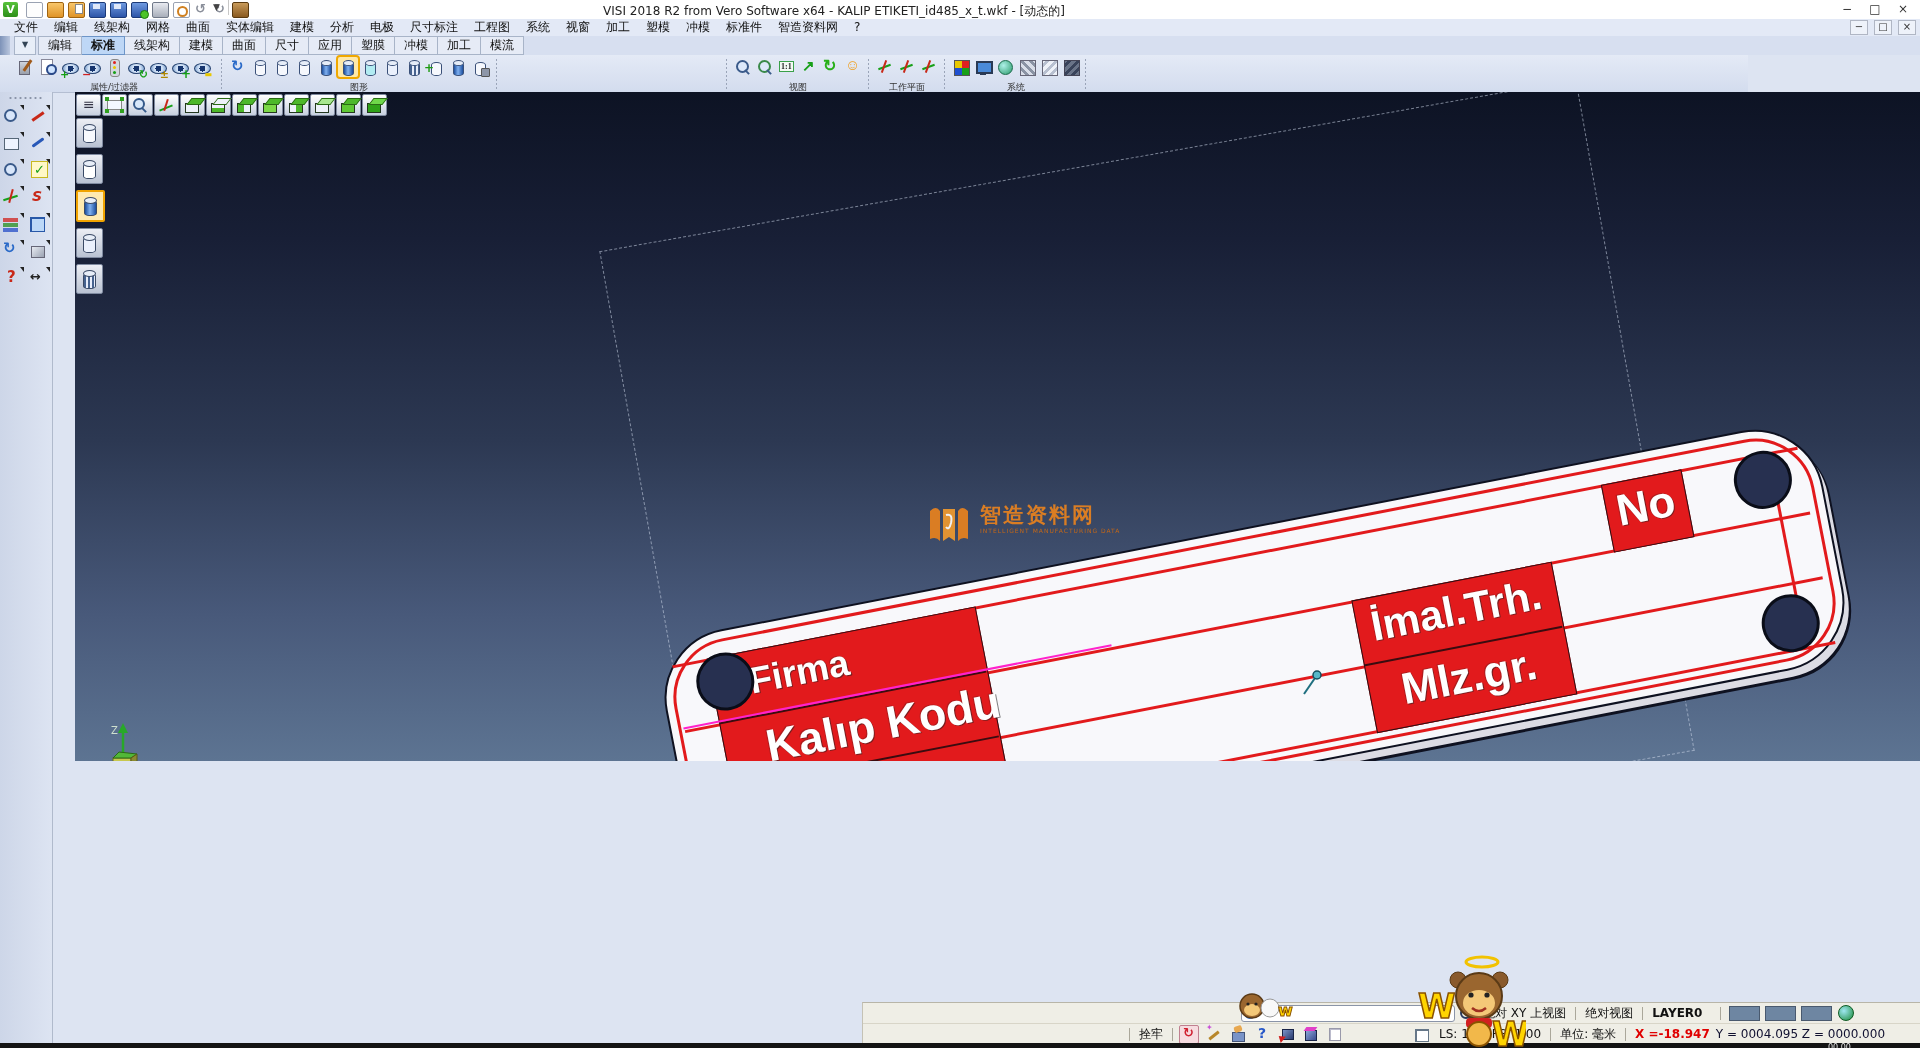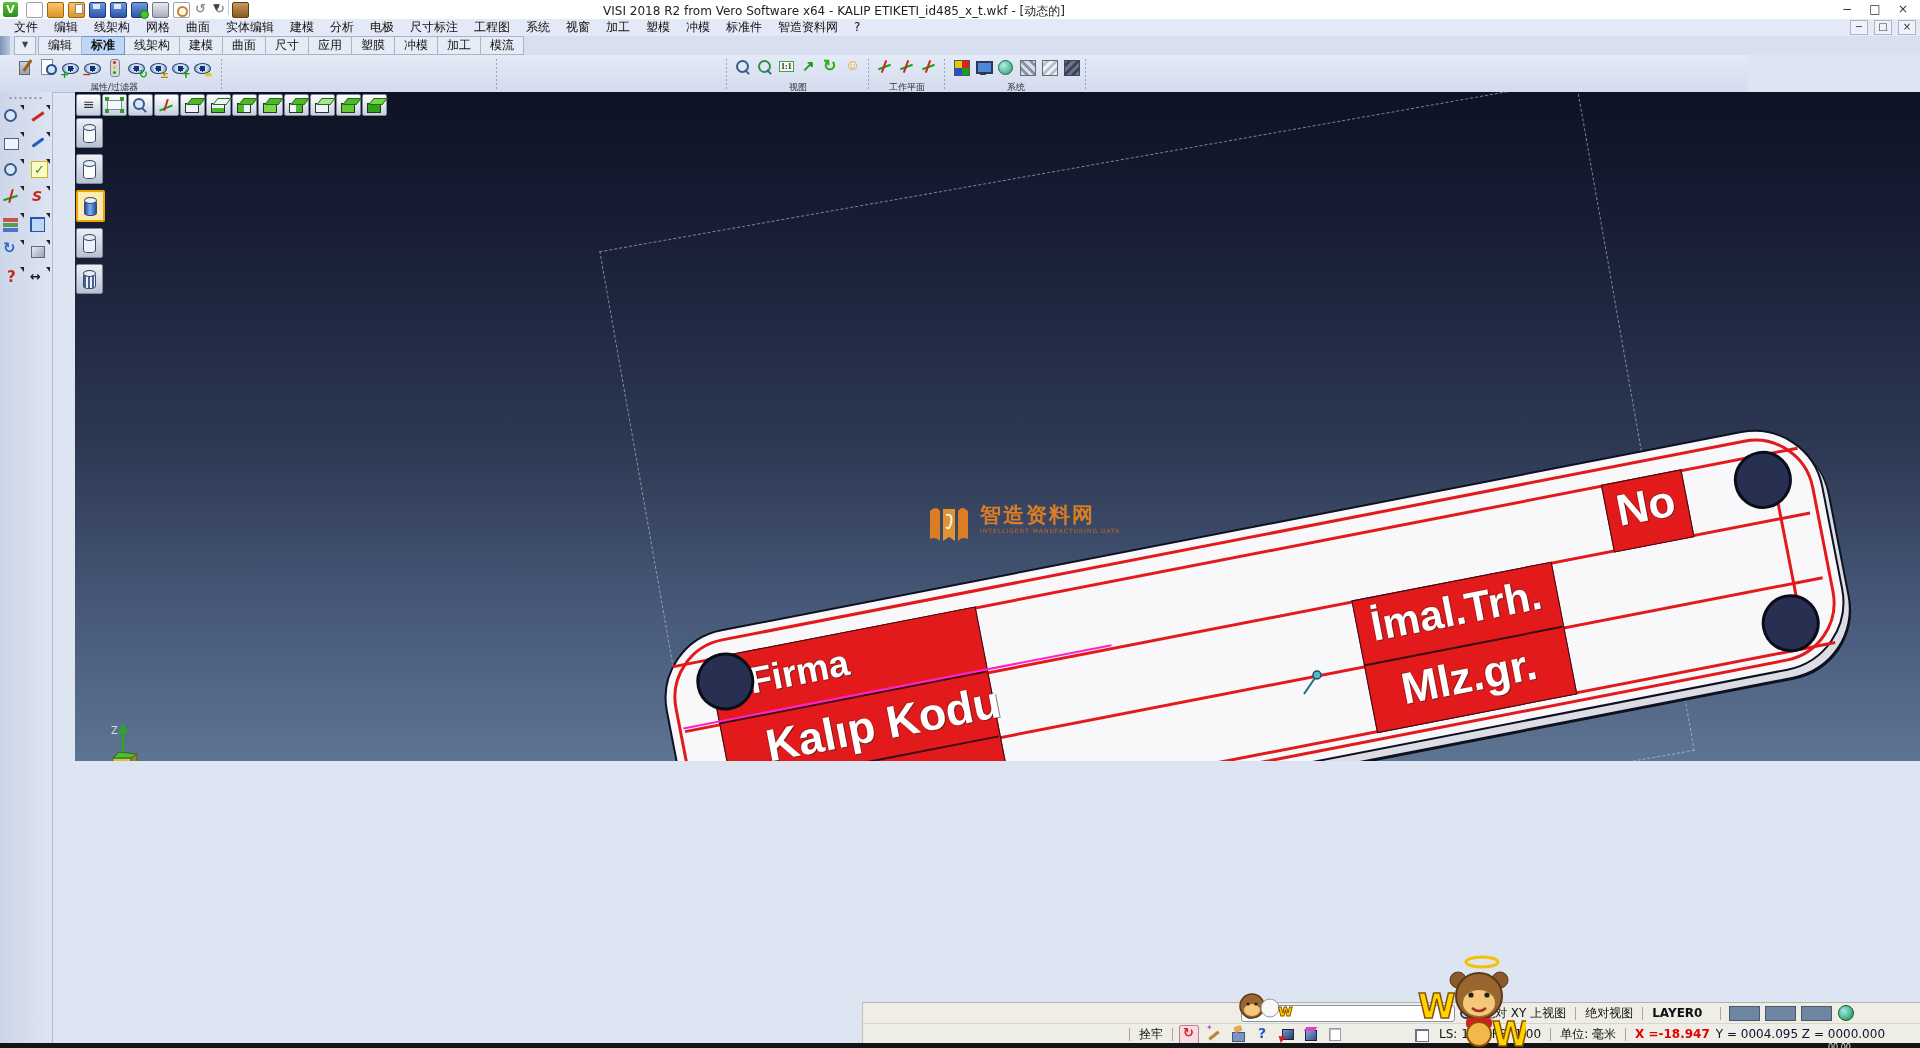--- a/index.html
+++ b/index.html
@@ -312,20 +312,37 @@
           <span class="ri i-eye-remove"></span>
           <span class="ri i-traffic-light"></span>
           <span class="ri i-eye-refresh"></span>
           <span class="ri i-eye-plusminus"></span>
           <span class="ri i-eye-plus"></span>
           <span class="ri i-eye-minus"></span>
         </div>
       <div class="rlabel">属性/过滤器</div>
     </div>
     <div class="rsep" style="left:221px;"></div>
+    <div class="rgroup" style="left:228px;">
+      <div class="ricons">
+          <span class="ri i-refresh-view"></span>
+          <span class="ri i-cyl-wire"></span>
+          <span class="ri i-cyl-wire2"></span>
+          <span class="ri i-cyl-wire3"></span>
+          <span class="ri i-cyl-blue"></span>
+          <span class="ri i-cyl-blue-active"></span>
+          <span class="ri i-cyl-cyan"></span>
+          <span class="ri i-cyl-light"></span>
+          <span class="ri i-cyl-hatch"></span>
+          <span class="ri i-cyl-add"></span>
+          <span class="ri i-cyl-copy"></span>
+          <span class="ri i-cyl-wrench"></span>
+        </div>
+      <div class="rlabel">图形</div>
+    </div>
     <div class="rsep" style="left:496px;"></div>
     <div class="rsep" style="left:726px;"></div>
     <div class="rgroup" style="left:733px;font-family:Liberation Serif, serif;">
       <div class="ricons">
           <span class="ri i-zoom-dynamic"></span>
           <span class="ri i-zoom-window"></span>
           <span class="ri i-zoom-scale"></span>
           <span class="ri i-arrow-ne"></span>
           <span class="ri i-rotate-view"></span>
           <span class="ri i-smiley"></span>

